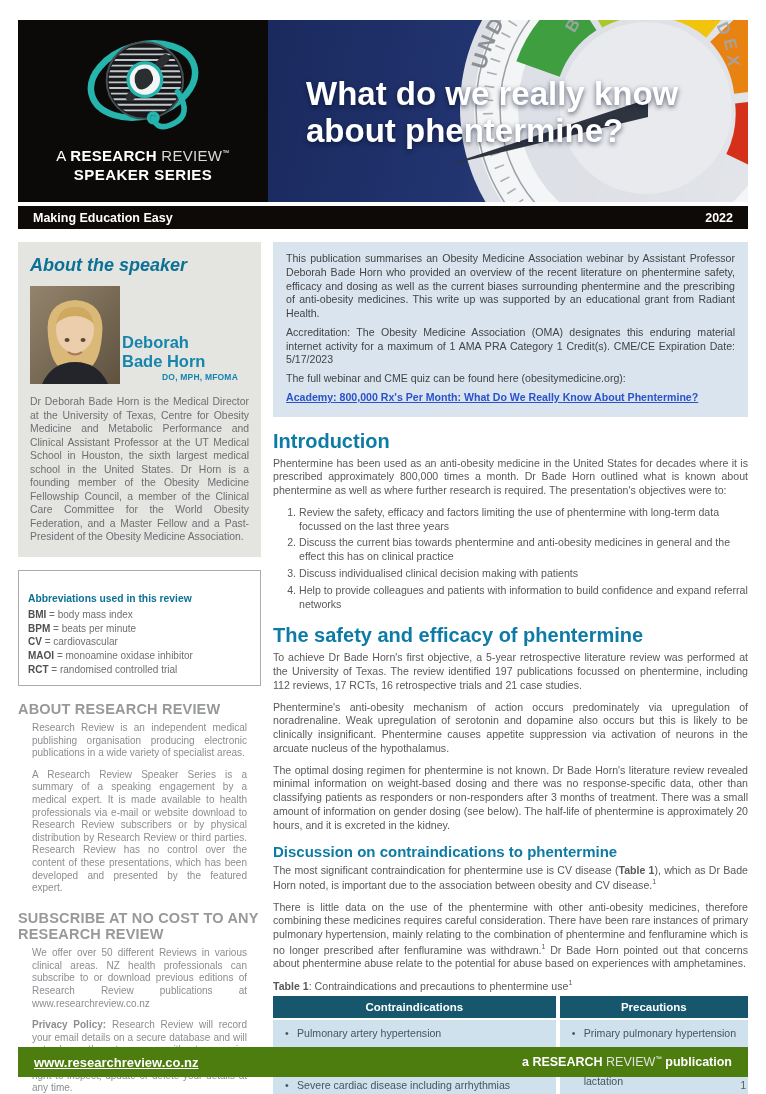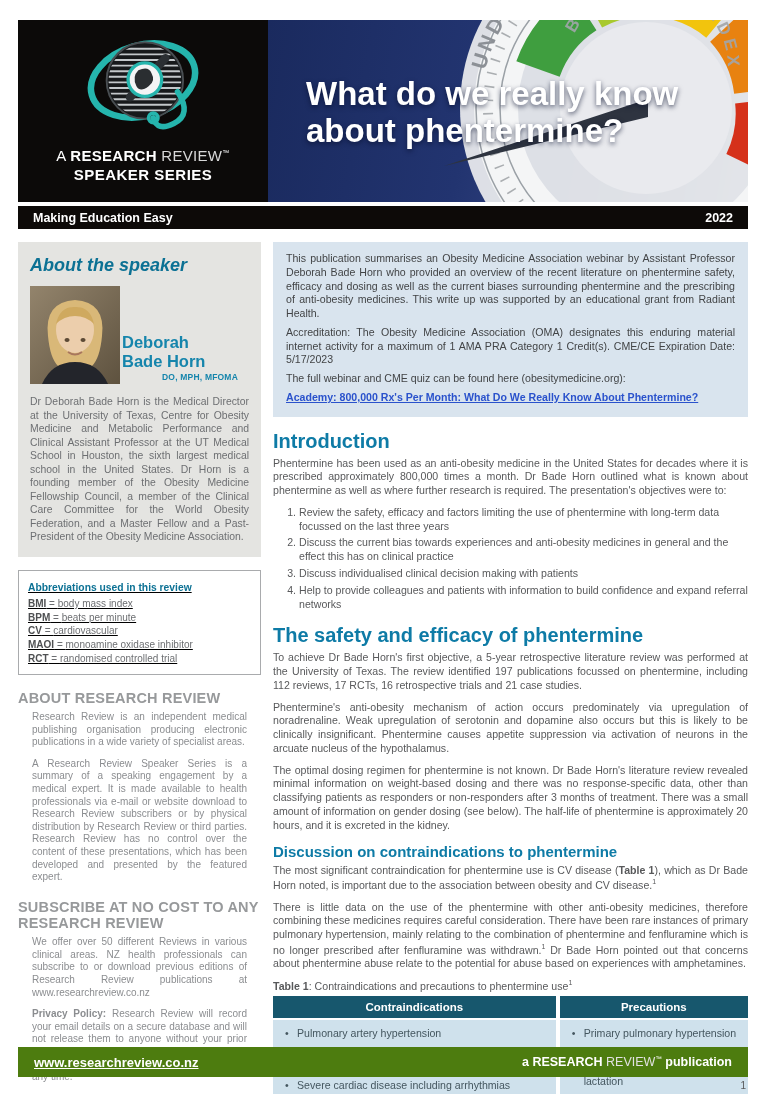--- a/index.html
+++ b/index.html
@@ -29,21 +29,21 @@
   
   .speaker-box{background:#e4e4e1;padding:11px 12px 13px;box-sizing:border-box;}
   .speaker-heading{color:#0c7194;font-size:18px;font-weight:bold;font-style:italic;margin:2px 0 10px;}
   .speaker-row{display:flex;gap:2px;}
   .speaker-photo{width:90px;height:98px;flex-shrink:0;display:block;}
   .speaker-names{align-self:flex-end;padding-bottom:2px;}
   .speaker-name{color:#1585ac;font-size:16.5px;font-weight:bold;line-height:1.12;}
   .speaker-creds{color:#1585ac;font-size:8.5px;font-weight:bold;margin-top:2px;letter-spacing:.2px;margin-left:40px;}
   .speaker-bio{margin-top:11px;font-size:10.4px;line-height:1.3;color:#6d6f72;text-align:justify;}
 
-  .abbrev-box{border:1px solid #a9abad;background:#fff;margin-top:13px;padding:10px 9px 8px;font-size:10px;line-height:1.38;text-decoration:underline;}
+  .abbrev-box{border:1px solid #a9abad;background:#fff;margin-top:13px;padding:21px 9px 8px;font-size:10px;line-height:1.38;}
   .abbrev-heading{color:#0c7194;font-weight:bold;font-size:10.3px;margin-bottom:2px;}
   .abbrev-item{color:#6d6f72;}
   .abbrev-item .ab{font-weight:bold;color:#4e5052;}
 
   .side-heading{color:#97999b;font-size:14.5px;font-weight:bold;line-height:1.12;margin:15px 0 5px;letter-spacing:.2px;}
   .side-para{font-size:10px;line-height:1.26;color:#8b8d90;text-align:justify;margin:0 14px 9px;}
   .side-para .pp{font-weight:bold;}
 
   .side-logo{margin-top:16px;display:flex;align-items:center;gap:5px;}
   .side-logo-text .l1{font-size:18px;letter-spacing:.2px;line-height:1;}
@@ -240,21 +240,21 @@
       <p>This publication summarises an Obesity Medicine Association webinar by Assistant Professor Deborah Bade Horn who provided an overview of the recent literature on phentermine safety, efficacy and dosing as well as the current biases surrounding phentermine and the prescribing of anti-obesity medicines. This write up was supported by an educational grant from Radiant Health.</p>
       <p>Accreditation: The Obesity Medicine Association (OMA) designates this enduring material internet activity for a maximum of 1 AMA PRA Category 1 Credit(s). CME/CE Expiration Date: 5/17/2023</p>
       <p>The full webinar and CME quiz can be found here (obesitymedicine.org):</p>
       <p><a class="summary-link">Academy: 800,000 Rx's Per Month: What Do We Really Know About Phentermine?</a></p>
     </div>
 
     <h1 class="h-section">Introduction</h1>
     <p class="body-para">Phentermine has been used as an anti-obesity medicine in the United States for decades where it is prescribed approximately 800,000 times a month. Dr Bade Horn outlined what is known about phentermine as well as where further research is required. The presentation's objectives were to:</p>
     <ol class="objectives">
       <li>Review the safety, efficacy and factors limiting the use of phentermine with long-term data focussed on the last three years</li>
-      <li>Discuss the current bias towards experiences and anti-obesity medicines in general and the effect this has on clinical practice</li>
+      <li>Discuss the current bias towards phentermine and anti-obesity medicines in general and the effect this has on clinical practice</li>
       <li>Discuss individualised clinical decision making with patients</li>
       <li>Help to provide colleagues and patients with information to build confidence and expand referral networks</li>
     </ol>
 
     <h1 class="h-section">The safety and efficacy of phentermine</h1>
     <p class="body-para">To achieve Dr Bade Horn's first objective, a 5-year retrospective literature review was performed at the University of Texas. The review identified 197 publications focussed on phentermine, including 112 reviews, 17 RCTs, 16 retrospective trials and 21 case studies.</p>
     <p class="body-para">Phentermine's anti-obesity mechanism of action occurs predominately via upregulation of noradrenaline. Weak upregulation of serotonin and dopamine also occurs but this is likely to be clinically insignificant. Phentermine causes appetite suppression via activation of neurons in the arcuate nucleus of the hypothalamus.</p>
     <p class="body-para">The optimal dosing regimen for phentermine is not known. Dr Bade Horn's literature review revealed minimal information on weight-based dosing and there was no response-specific data, other than classifying patients as responders or non-responders after 3 months of treatment. There was a small amount of information on gender dosing (see below). The half-life of phentermine is approximately 20 hours, and it is excreted in the kidney.</p>
 
     <h2 class="h-sub">Discussion on contraindications to phentermine</h2>

